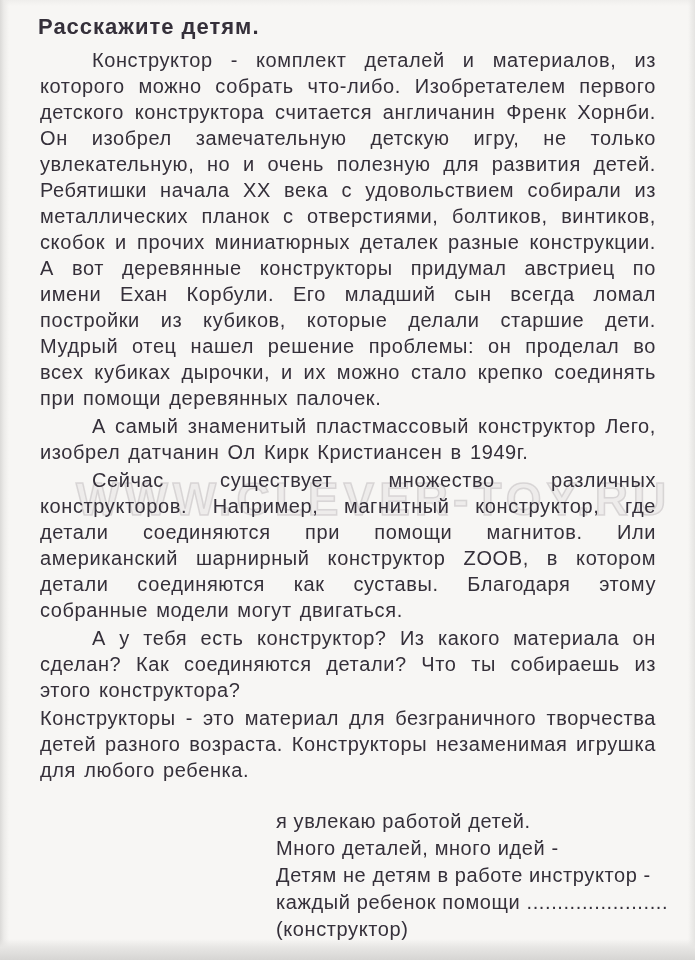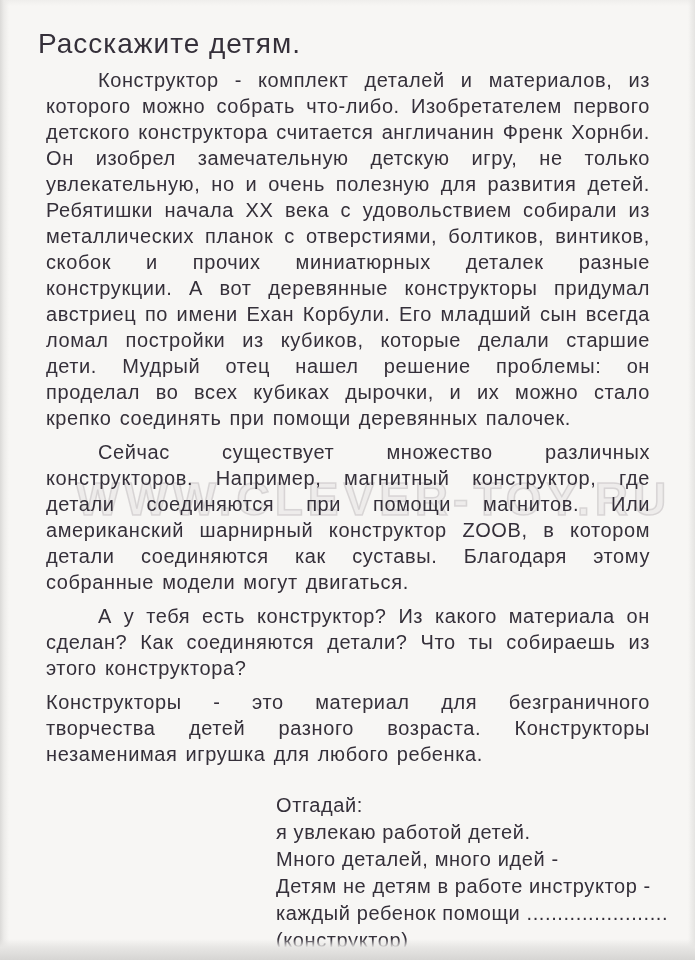--- a/index.html
+++ b/index.html
@@ -52,28 +52,28 @@
     user-select: none;
   }
   .content {
     position: absolute;
     left: 38px;
     top: 12px;
     width: 620px;
     z-index: 2;
   }
   .title {
-    font-size: 28px;
-    font-weight: 400;
+    font-size: 22px;
+    font-weight: 700;
     letter-spacing: 1px;
     line-height: 30px;
-    margin: 17px 0 5px 0;
+    margin: 0 0 5px 0;
   }
   .para {
-    margin: 8px;
+    margin: 2px;
     font-size: 20px;
     line-height: 26px;
     letter-spacing: 0.6px;
     word-spacing: 2px;
     text-align: justify;
   }
   .para.indent { text-indent: 52px; }
   .riddle {
     margin-top: 25px;
     margin-left: 238px;
@@ -88,29 +88,29 @@
 
 <div class="scan">
 
   <div class="watermark">WWW.CLEVER-TOY.RU</div>
 
   <div class="content">
     <h1 class="title">Расскажите детям.</h1>
 
     <p class="para indent">Конструктор - комплект деталей и материалов, из которого можно собрать что-либо. Изобретателем первого детского конструктора считается англичанин Френк Хорнби. Он изобрел замечательную детскую игру, не только увлекательную, но и очень полезную для развития детей. Ребятишки начала XX века с удовольствием собирали из металлических планок с отверстиями, болтиков, винтиков, скобок и прочих миниатюрных деталек разные конструкции. А вот деревянные конструкторы придумал австриец по имени Ехан Корбули. Его младший сын всегда ломал постройки из кубиков, которые делали старшие дети. Мудрый отец нашел решение проблемы: он проделал во всех кубиках дырочки, и их можно стало крепко соединять при помощи деревянных палочек.</p>
 
+    <p class="para indent">А самый знаменитый пластмассовый конструктор Лего, изобрел датчанин Ол Кирк Кристиансен в 1949г.</p>
 
     <p class="para indent">Сейчас существует множество различных конструкторов. Например, магнитный конструктор, где детали соединяются при помощи магнитов. Или американский шарнирный конструктор ZOOB, в котором детали соединяются как суставы. Благодаря этому собранные модели могут двигаться.</p>
 
     <p class="para indent">А у тебя есть конструктор? Из какого материала он сделан? Как соединяются детали? Что ты собираешь из этого конструктора?</p>
 
     <p class="para">Конструкторы - это материал для безграничного творчества детей разного возраста. Конструкторы незаменимая игрушка для любого ребенка.</p>
 
     <div class="riddle">
-      <div class="riddle-line">Отгадай:</div>
       <div class="riddle-line">я увлекаю работой детей.</div>
       <div class="riddle-line">Много деталей, много идей -</div>
       <div class="riddle-line">Детям не детям в работе инструктор -</div>
       <div class="riddle-line">каждый ребенок помощи .......................</div>
       <div class="riddle-line">(конструктор)</div>
     </div>
   </div>
 
   <div class="edge-top"></div>
   <div class="edge-left"></div>

